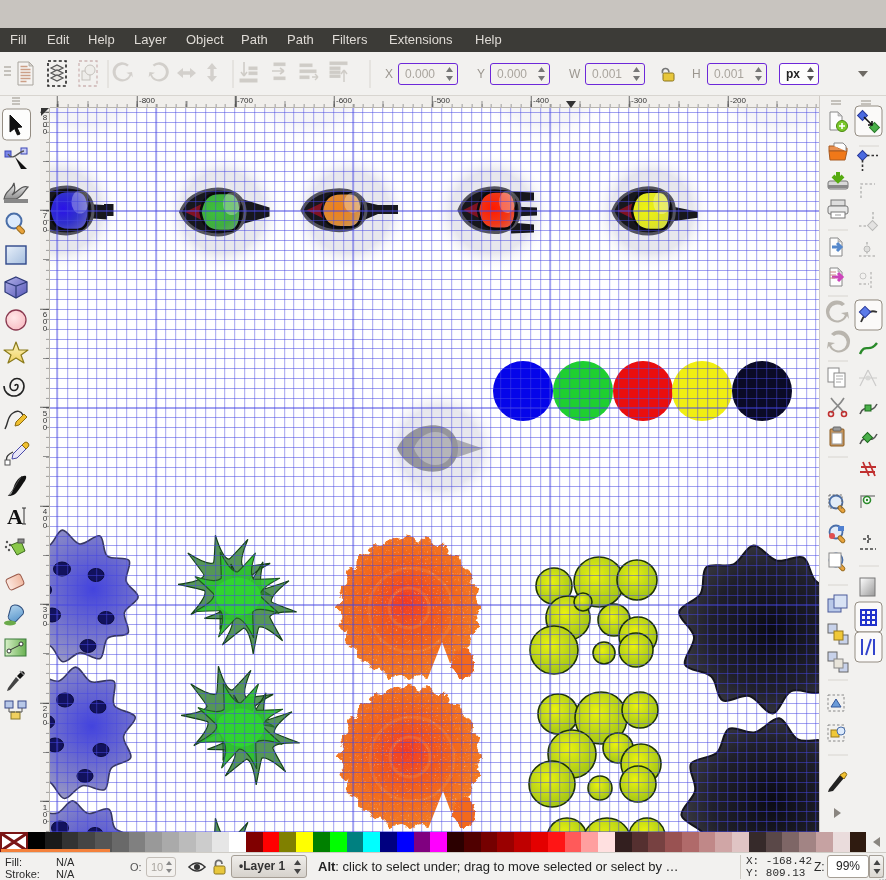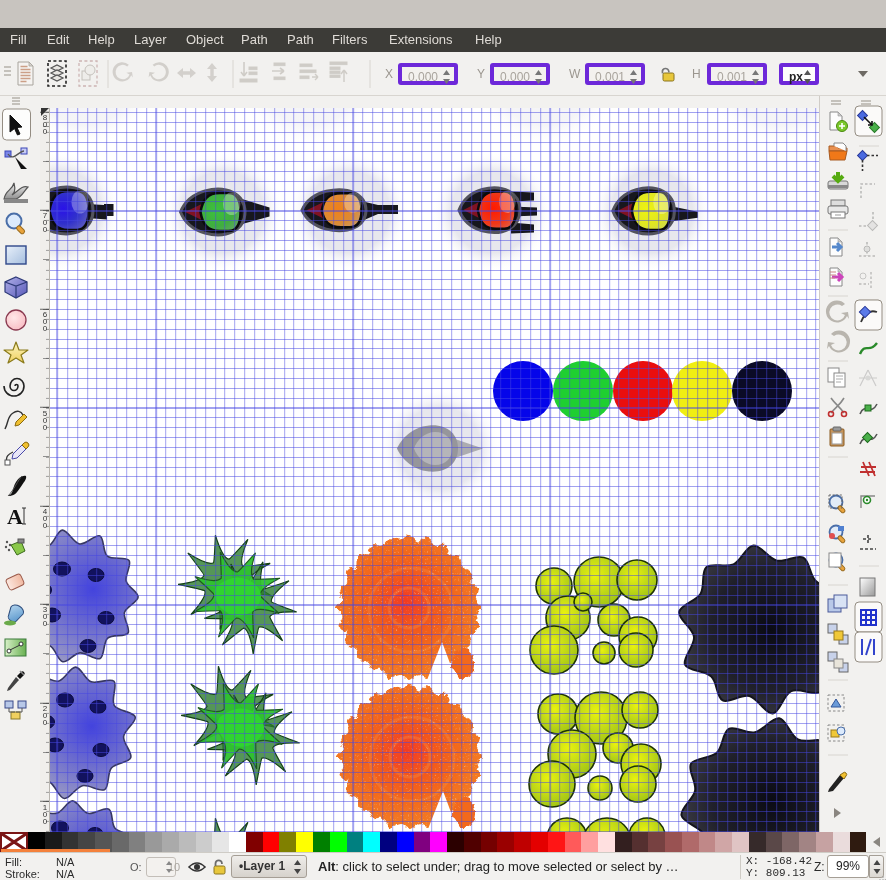--- a/index.html
+++ b/index.html
@@ -5,21 +5,21 @@
 #win{position:absolute;left:0;top:0;width:886px;height:880px}
 .abs{position:absolute}
 
 #titlebar{left:0;top:0;width:886px;height:28px;background:linear-gradient(#4c4a45,#3c3b37 60%);border-radius:8px 8px 0 0;border-top:1px solid #5f5d57}
 #menubar{left:0;top:28px;width:886px;height:24px;background:#3c3b37}
 .menuitem{position:absolute;top:4px;color:#dfdbd6;font-size:13px}
 #title{left:77px;top:5px;color:#e6e2dc;font-size:14px;font-weight:bold}
 .wbtn{position:absolute;top:5px;width:19px;height:19px;border-radius:50%}
 
 #toolbar{left:0;top:52px;width:886px;height:44px;background:#f2f1ef;border-bottom:1px solid #d8d5d0}
-.spin{position:absolute;top:11px;height:22px;background:#f3f1ee;border:4px solid #6d28d9;border-radius:3px;color:#a9a49d;font-size:12px;line-height:20px;padding-left:6px}
+.spin{position:absolute;top:11px;height:22px;background:#f3f1ee;border:1px solid #6d28d9;border-radius:3px;color:#a9a49d;font-size:12px;line-height:20px;padding-left:6px}
 .spinarr{position:absolute;right:3px;top:2px;width:9px;height:16px}
 .slabel{position:absolute;top:15px;font-size:12px;color:#9b968f}
 
 #toolcol{left:0;top:96px;width:33px;height:736px;background:#f2f1ef}
 
 #hruler{left:50px;top:96px;width:769px;height:12px;background:#f0eeeb;border-bottom:1px solid #b8b4ae;
  background-image:
   repeating-linear-gradient(to right, rgba(60,60,60,.75) 0 1px, transparent 1px 98.5px),
   repeating-linear-gradient(to right, rgba(80,80,80,.6) 0 1px, transparent 1px 49.25px),
   repeating-linear-gradient(to right, rgba(90,90,90,.55) 0 1px, transparent 1px 9.85px);
@@ -274,20 +274,32 @@
           <path d="M11,7 l4,-4 a2,2 0 0 1 3,3 l-4,4 z" fill="#111"></path>
           <path d="M14,2 l4,4" stroke="#888" stroke-width="1.5"></path>
         </g>
 <g transform="translate(5,605)">
           <rect x="0" y="0" width="8" height="7" fill="#b8c8e8" stroke="#3a4a8a"></rect>
           <rect x="13" y="0" width="8" height="7" fill="#b8c8e8" stroke="#3a4a8a"></rect>
           <rect x="6" y="11" width="9" height="7" fill="#f0d060" stroke="#8a7a2a"></rect>
           <path d="M4,7 v4 h6 M17,7 v4 h-6" fill="none" stroke="#555"></path>
         </g>
 </svg></div>
+<div class="abs" id="hruler">
+      <span class="rlabel" style="left:89px">-800</span>
+      <span class="rlabel" style="left:187px">-700</span>
+      <span class="rlabel" style="left:286px">-600</span>
+      <span class="rlabel" style="left:384px">-500</span>
+      <span class="rlabel" style="left:483px">-400</span>
+      <span class="rlabel" style="left:581px">-300</span>
+      <span class="rlabel" style="left:680px">-200</span>
+      <svg width="769" height="12" style="position:absolute;left:0;top:0">
+        <path d="M516,5 l5,7 5,-7 z" fill="#333"></path>
+      </svg>
+    </div>
 <div class="abs" id="vruler">
       <div class="vlabel" style="top:6px">
         <div>8</div>
         <div>0</div>
         <div>0</div>
       </div>
       <div class="vlabel" style="top:104px">
         <div>7</div>
         <div>0</div>
         <div>0</div>
@@ -783,21 +795,21 @@
           <path d="M14,5 l-7,5 7,5 z" fill="#8a8680"></path>
         </svg></div>
     </div>
 <div class="abs" style="left:1px;top:849px;width:109px;height:3px;background:#f4813c"></div>
 <div class="abs" id="status">
 <span class="st" style="left:5px;top:3px">Fill:</span>
       <span class="st" style="left:56px;top:3px">N/A</span>
 <span class="st" style="left:5px;top:15px">Stroke:</span>
       <span class="st" style="left:56px;top:15px">N/A</span>
 <span class="st" style="left:130px;top:8px;color:#555">O:</span>
-<div class="st" style="left:146px;top:4px;width:30px;height:20px;background:#f3f1ee;border:1px solid #c3beb8;border-radius:3px;color:#aaa6a0;font-size:11px;line-height:18px;padding-left:21px">10<svg style="position:absolute;right:2px;top:2px" width="8" height="14" viewBox="0 0 8 14">
+<div class="st" style="left:146px;top:4px;width:30px;height:20px;background:#f3f1ee;border:1px solid #c3beb8;border-radius:3px;color:#aaa6a0;font-size:11px;line-height:18px;padding-left:4px">10<svg style="position:absolute;right:2px;top:2px" width="8" height="14" viewBox="0 0 8 14">
           <path d="M4,1 L7,5 H1 z M4,13 L1,9 H7 z" fill="#888"></path>
         </svg></div>
 <svg class="st" style="left:188px;top:7px" width="18" height="14">
         <path d="M1,7 Q9,-1 17,7 Q9,15 1,7 Z" fill="none" stroke="#333" stroke-width="1.6"></path>
         <circle cx="9" cy="7" r="3" fill="#333"></circle>
       </svg>
 <svg class="st" style="left:212px;top:5px" width="15" height="18">
         <rect x="2" y="8" width="11" height="8" rx="1.5" fill="#e8c73c" stroke="#8a741e"></rect>
         <path d="M5,8 v-2.5 a3.2,3.2 0 0 1 6.4,0 v0.5" fill="none" stroke="#6b6b6b" stroke-width="1.8" transform="translate(-1.5,0)"></path>
       </svg>

